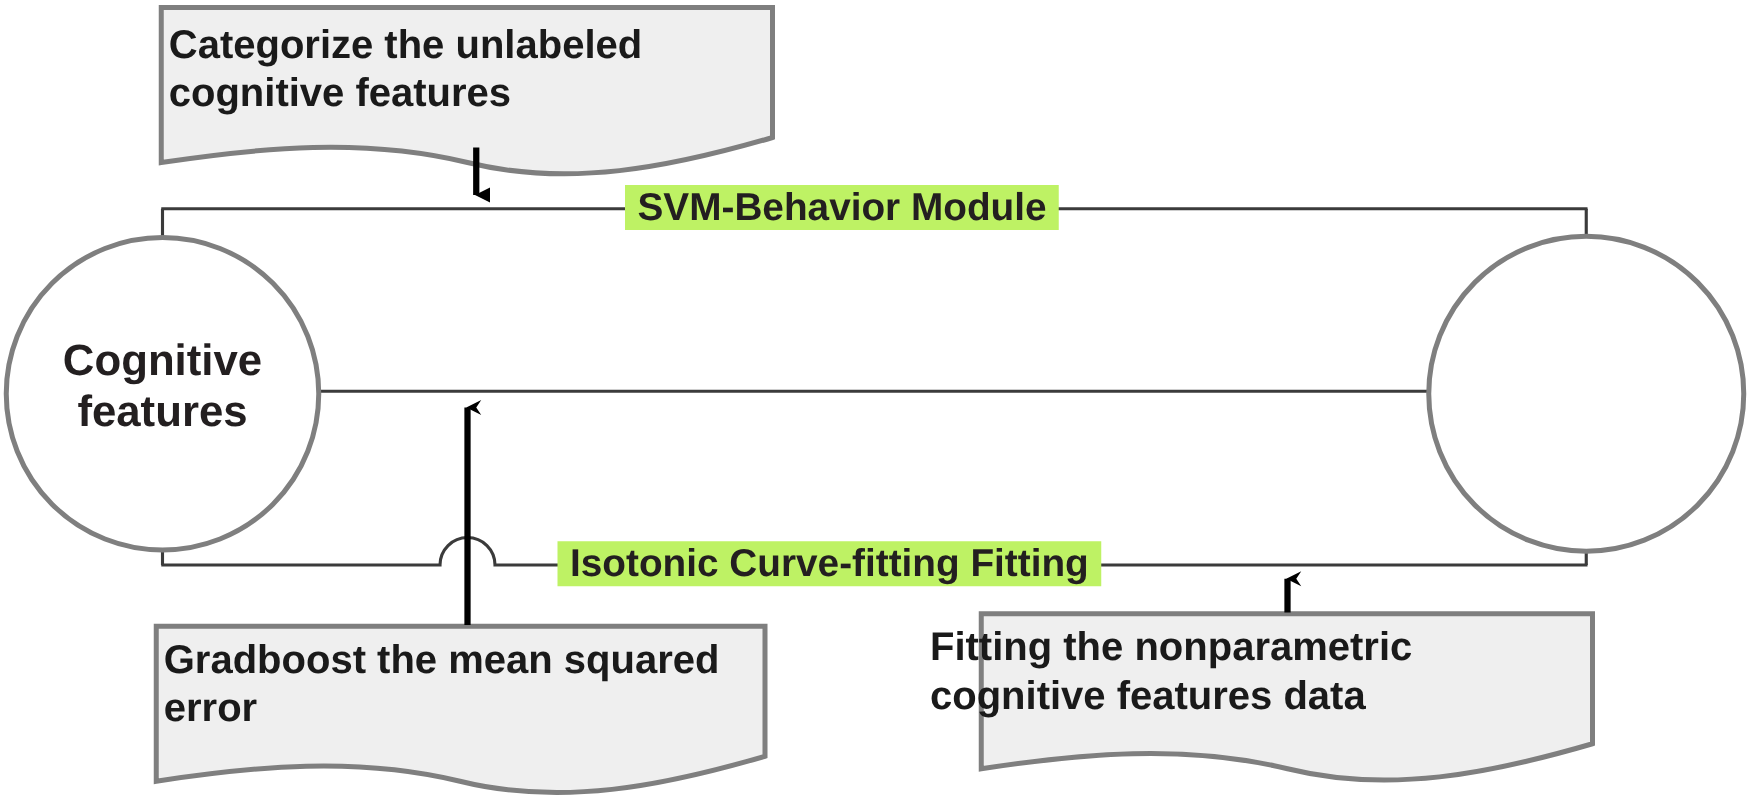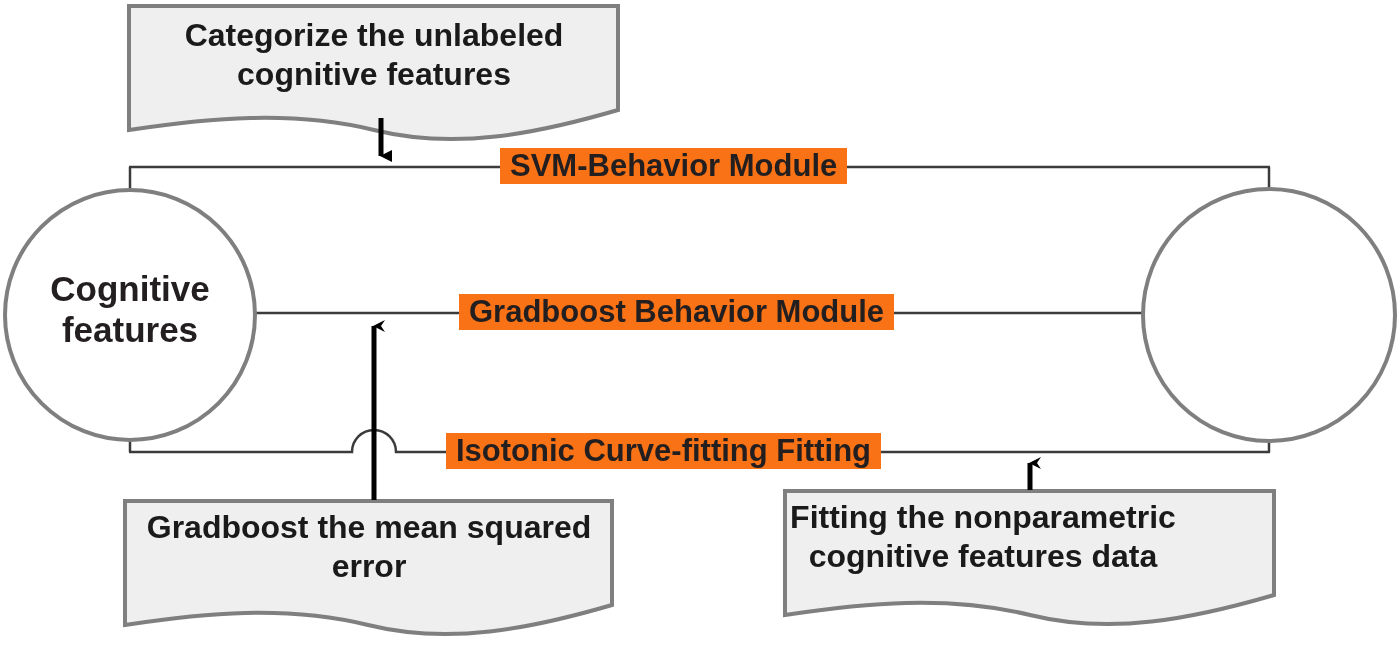--- a/index.html
+++ b/index.html
@@ -34,31 +34,30 @@
     white-space: pre-line;
   }
   .circle-label {
     font-size: 35px;
   }
   .edge-label {
     position: absolute;
     font-weight: bold;
     font-size: 31px;
     color: #231f20;
-    background: #f97316;
+    background: #bef264;
     padding: 0 10px;
     white-space: nowrap;
     text-align: center;
   }
   .doc-label {
     font-size: 32px;
     font-weight: bold;
     color: #1a1a1a;
     line-height: 1.22;
-    text-align: center;
     white-space: pre-line;
   }
 </style>
 </head>
 <body>
 
 <div id="diagram-root">
 
   <svg class="canvas" viewBox="0 0 1399 646" xmlns="http://www.w3.org/2000/svg">
     <defs>
@@ -114,17 +113,16 @@
 
   <div class="doc-label" style="position:absolute; left:744px; top:498px; width:478px;">Fitting the nonparametric
 cognitive features data</div>
 
   <div class="node-label circle-label" style="left:20px; top:268px; width:220px;text-align:center;">Cognitive
 features</div>
 
 
   <div class="edge-label" style="left:500px; top:148px;">SVM-Behavior Module</div>
 
-  <div class="edge-label" style="left:459px; top:294px;">Gradboost Behavior Module</div>
 
   <div class="edge-label" style="left:446px; top:433px;">Isotonic Curve-fitting Fitting</div>
 
 </div>
 
 </body></html>

